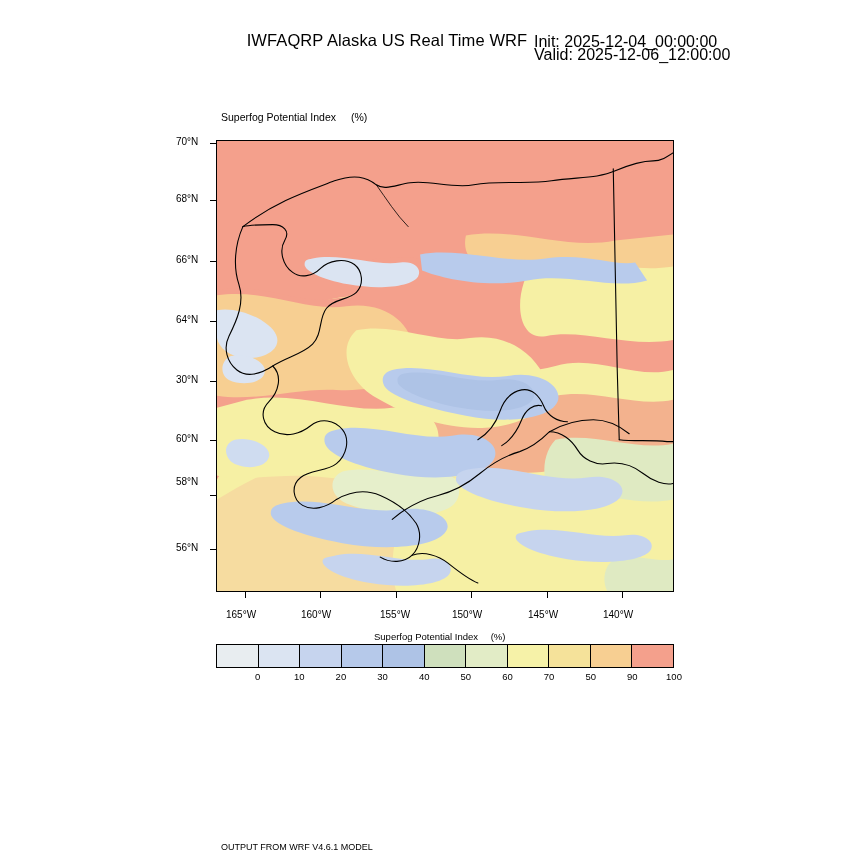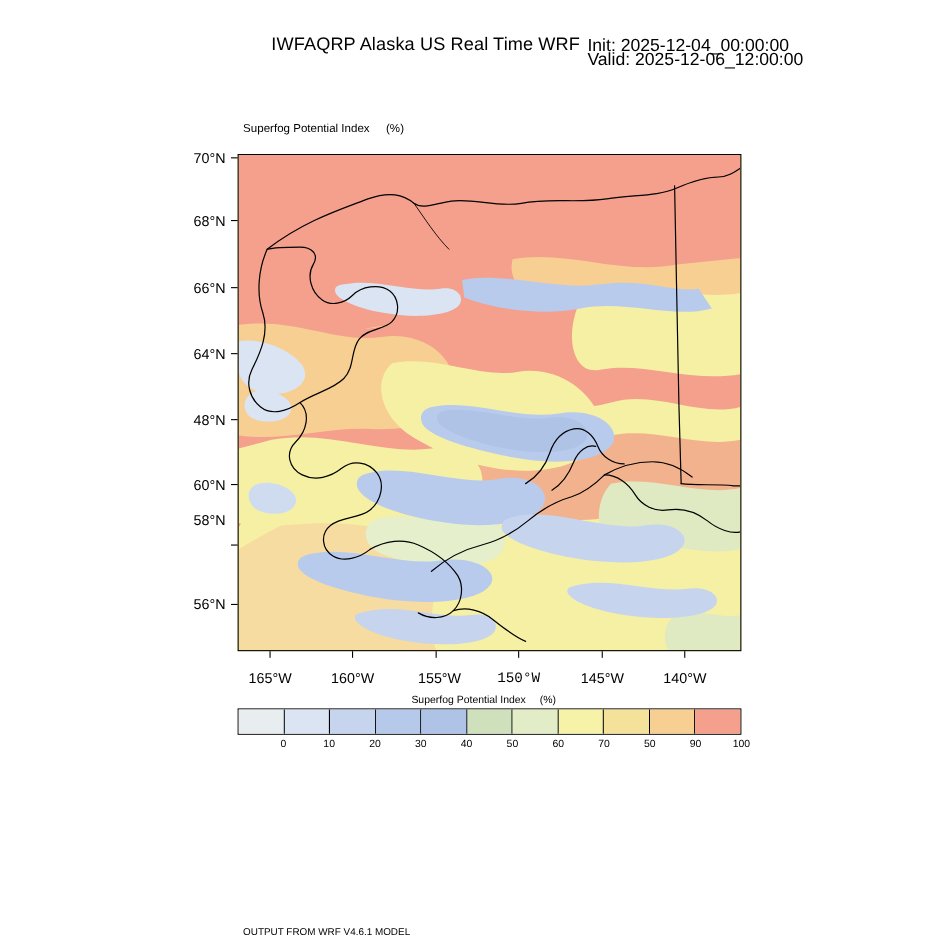--- a/index.html
+++ b/index.html
@@ -66,21 +66,21 @@
     background: #f3e9a8;
   }
   .map-canvas {
     position: absolute;
     left: 0; top: 0;
     width: 100%;
     height: 100%;
   }
   .axis-label {
     position: absolute;
-    font-size: 13px;
+    font-size: 10px;
     white-space: nowrap;
   }
   .tick {
     position: absolute;
     background: #000000;
   }
   
   .cbar-title {
     position: absolute;
     left: 374px;
@@ -261,45 +261,45 @@
 
     <div class="axis-label" style="left:176px; top:170px;">68°N</div>
     <div class="tick" style="left:210px; top:177px; width:6px; height:1px;"></div>
 
     <div class="axis-label" style="left:176px; top:231px;">66°N</div>
     <div class="tick" style="left:210px; top:238px; width:6px; height:1px;"></div>
 
     <div class="axis-label" style="left:176px; top:291px;">64°N</div>
     <div class="tick" style="left:210px; top:298px; width:6px; height:1px;"></div>
 
-    <div class="axis-label" style="left:176px; top:351px;">48°N</div>
+    <div class="axis-label" style="left:176px; top:351px;">30°N</div>
     <div class="tick" style="left:210px; top:358px; width:6px; height:1px;"></div>
 
     <div class="axis-label" style="left:176px; top:410px;">60°N</div>
     <div class="tick" style="left:210px; top:417px; width:6px; height:1px;"></div>
 
-    <div class="axis-label" style="left:176px; top:442px;text-align:right;">58°N</div>
+    <div class="axis-label" style="left:176px; top:453px;text-align:right;">58°N</div>
     <div class="tick" style="left:210px; top:472px; width:6px; height:1px;"></div>
 
     <div class="axis-label" style="left:176px; top:519px;">56°N</div>
     <div class="tick" style="left:210px; top:526px; width:6px; height:1px;"></div>
   </div>
 
   <div>
     <div class="tick" style="left:245px; top:569px; width:1px; height:6px;"></div>
     <div class="axis-label" style="left:226px; top:586px;">165°W</div>
 
     <div class="tick" style="left:320px; top:569px; width:1px; height:6px;"></div>
     <div class="axis-label" style="left:301px; top:586px;">160°W</div>
 
     <div class="tick" style="left:396px; top:569px; width:1px; height:6px;"></div>
     <div class="axis-label" style="left:380px; top:586px;">155°W</div>
 
     <div class="tick" style="left:471px; top:569px; width:1px; height:6px;"></div>
-    <div class="axis-label" style="left:452px; top:586px;font-family:Liberation Mono, monospace;">150°W</div>
+    <div class="axis-label" style="left:452px; top:586px;">150°W</div>
 
     <div class="tick" style="left:547px; top:569px; width:1px; height:6px;"></div>
     <div class="axis-label" style="left:528px; top:586px;">145°W</div>
 
     <div class="tick" style="left:622px; top:569px; width:1px; height:6px;"></div>
     <div class="axis-label" style="left:603px; top:586px;">140°W</div>
   </div>
 
   <div class="cbar-title">
     <span>Superfog Potential Index</span>

